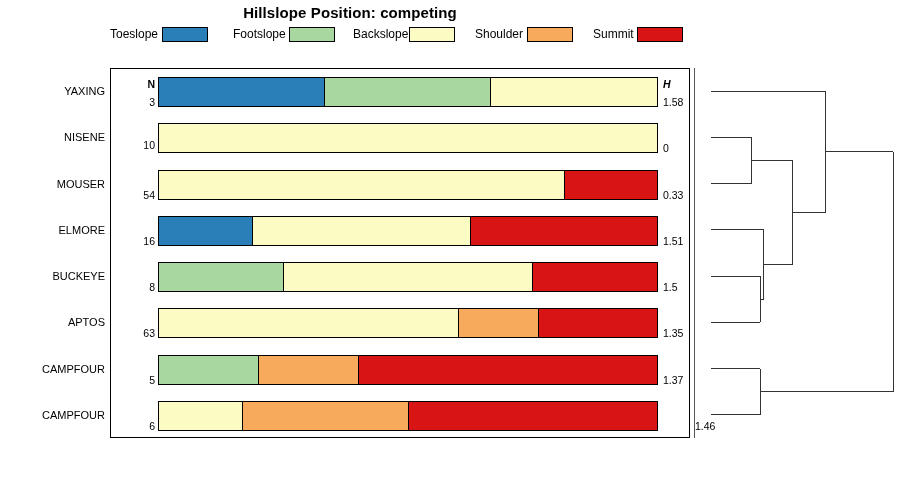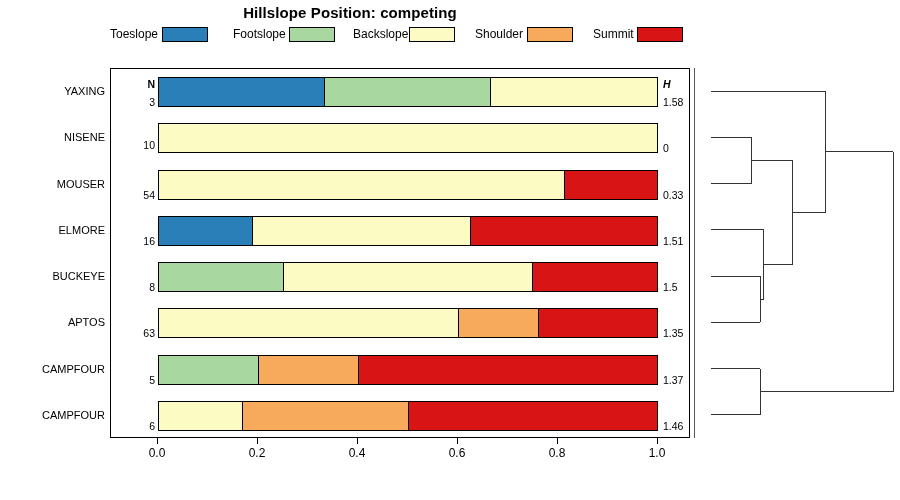--- a/index.html
+++ b/index.html
@@ -174,46 +174,32 @@
           <div class="n-val" style="top: 304.625px;">5</div>
           <div class="h-val" style="top: 304.625px;">1.37</div>
           <div class="bar-track" style="top: 285.625px;">
             <div class="seg" style="flex: 0.2 0 0px; background: rgb(168, 216, 160);"></div>
             <div class="seg" style="flex: 0.2 0 0px; background: rgb(247, 169, 92);"></div>
             <div class="seg" style="flex: 0.6 0 0px; background: rgb(216, 20, 20);"></div>
           </div>
         </div>
         <div class="bar-row" style="top: 0px; height: 0px;">
           <div class="n-val" style="top: 350.875px;">6</div>
-          <div class="h-val" style="top: 350.875px;">1.46</div>
+          <div class="h-val" style="top: 350.875px; margin-left: 32px;">1.46</div>
           <div class="bar-track" style="top: 331.875px;">
             <div class="seg" style="flex: 0.167 0 0px; background: rgb(253, 251, 196);"></div>
             <div class="seg" style="flex: 0.333 0 0px; background: rgb(247, 169, 92);"></div>
             <div class="seg" style="flex: 0.5 0 0px; background: rgb(216, 20, 20);"></div>
           </div>
         </div>
       </div>
     <div class="col-head" id="n-head">N</div>
     <div class="col-head" id="h-head">H</div>
   </div>
 
-  <div class="abs" id="x-axis">
-      <div class="tick" style="left: 47px;"></div>
-      <div class="tick-label" style="left: 47px;">0.0</div>
-      <div class="tick" style="left: 147px;"></div>
-      <div class="tick-label" style="left: 147px;">0.2</div>
-      <div class="tick" style="left: 247px;"></div>
-      <div class="tick-label" style="left: 247px;">0.4</div>
-      <div class="tick" style="left: 347px;"></div>
-      <div class="tick-label" style="left: 347px;">0.6</div>
-      <div class="tick" style="left: 447px;"></div>
-      <div class="tick-label" style="left: 447px;">0.8</div>
-      <div class="tick" style="left: 547px;"></div>
-      <div class="tick-label" style="left: 547px;">1.0</div>
-    </div>
 
   <div class="abs" id="dendro-divider"></div>
   <svg class="abs" id="dendro" viewBox="0 0 206 370" width="206" height="370" preserveAspectRatio="none">
       <line x1="17" y1="69.375" x2="57.04" y2="69.375" stroke="#333333" stroke-width="1" shape-rendering="crispEdges"></line>
       <line x1="17" y1="115.625" x2="57.04" y2="115.625" stroke="#333333" stroke-width="1" shape-rendering="crispEdges"></line>
       <line x1="57.04" y1="69.375" x2="57.04" y2="115.625" stroke="#333333" stroke-width="1" shape-rendering="crispEdges"></line>
       <line x1="17" y1="208.125" x2="66.14" y2="208.125" stroke="#333333" stroke-width="1" shape-rendering="crispEdges"></line>
       <line x1="17" y1="254.375" x2="66.14" y2="254.375" stroke="#333333" stroke-width="1" shape-rendering="crispEdges"></line>
       <line x1="66.14" y1="208.125" x2="66.14" y2="254.375" stroke="#333333" stroke-width="1" shape-rendering="crispEdges"></line>
       <line x1="17" y1="161.875" x2="69.78" y2="161.875" stroke="#333333" stroke-width="1" shape-rendering="crispEdges"></line>

